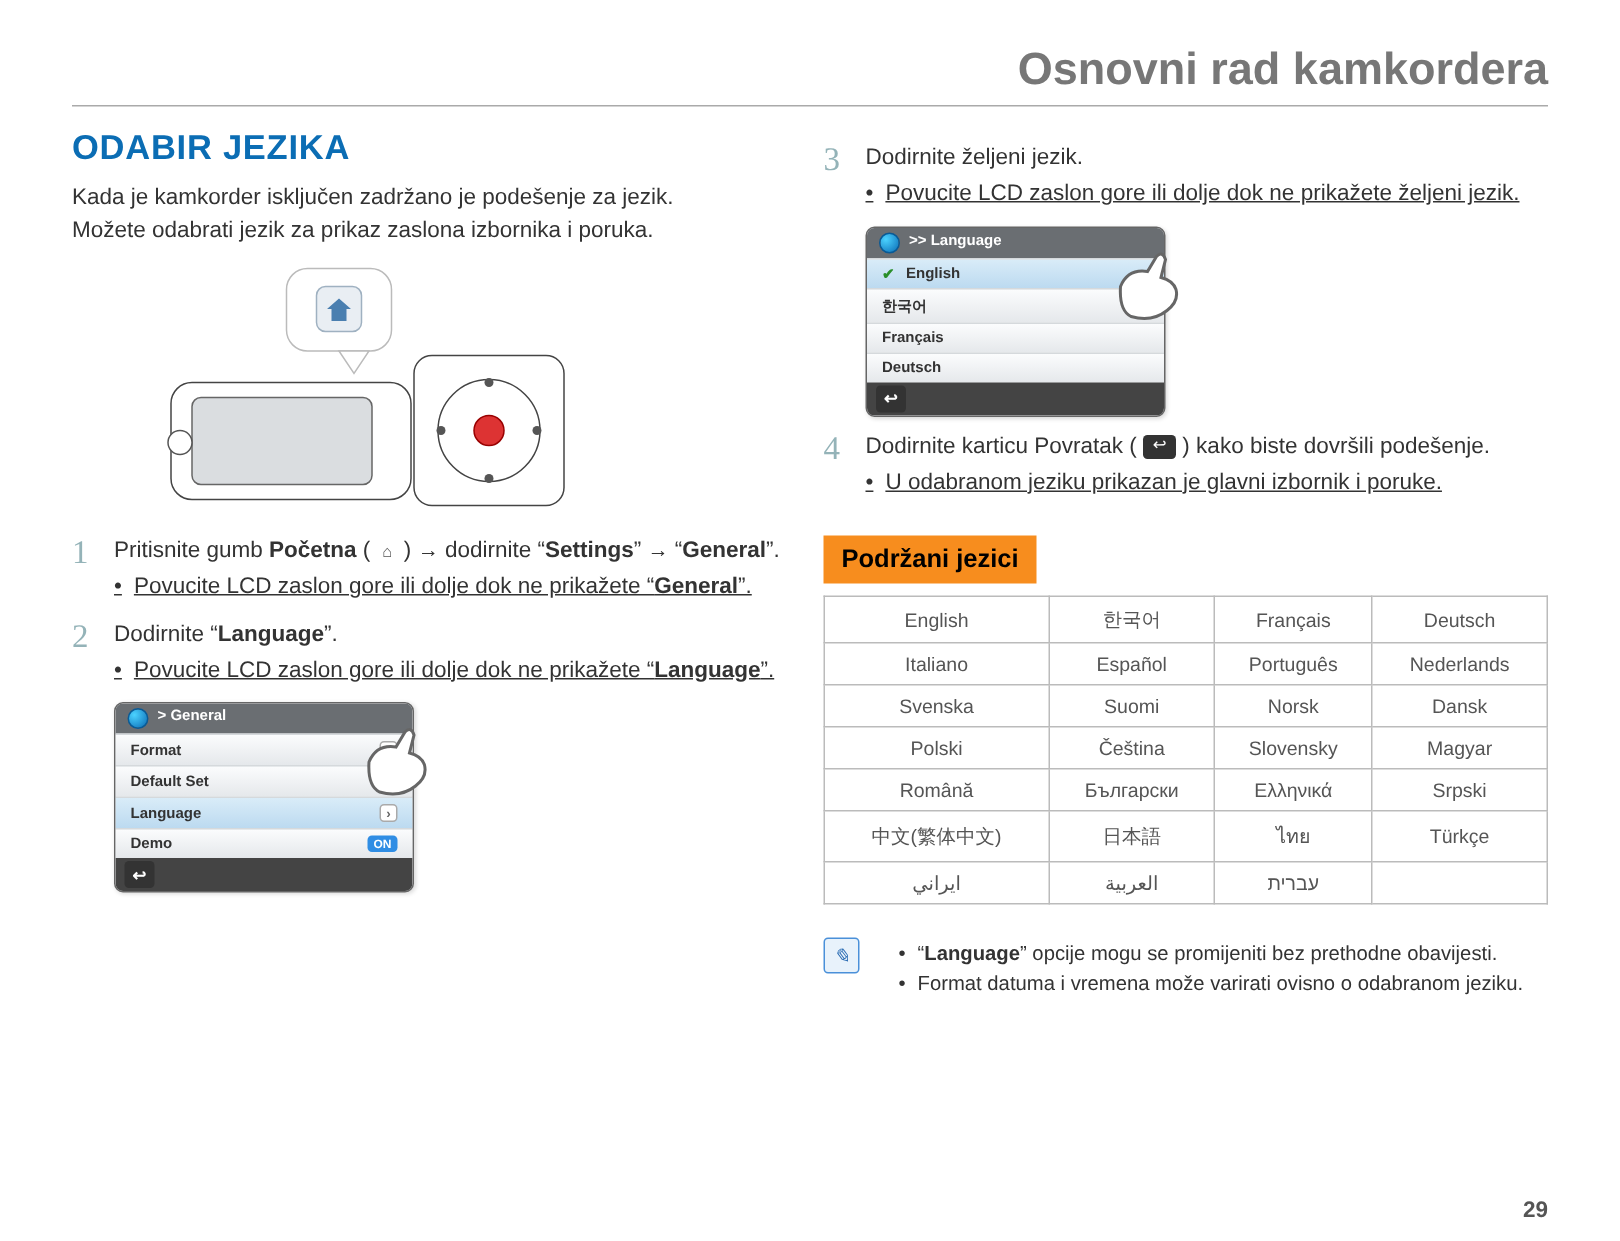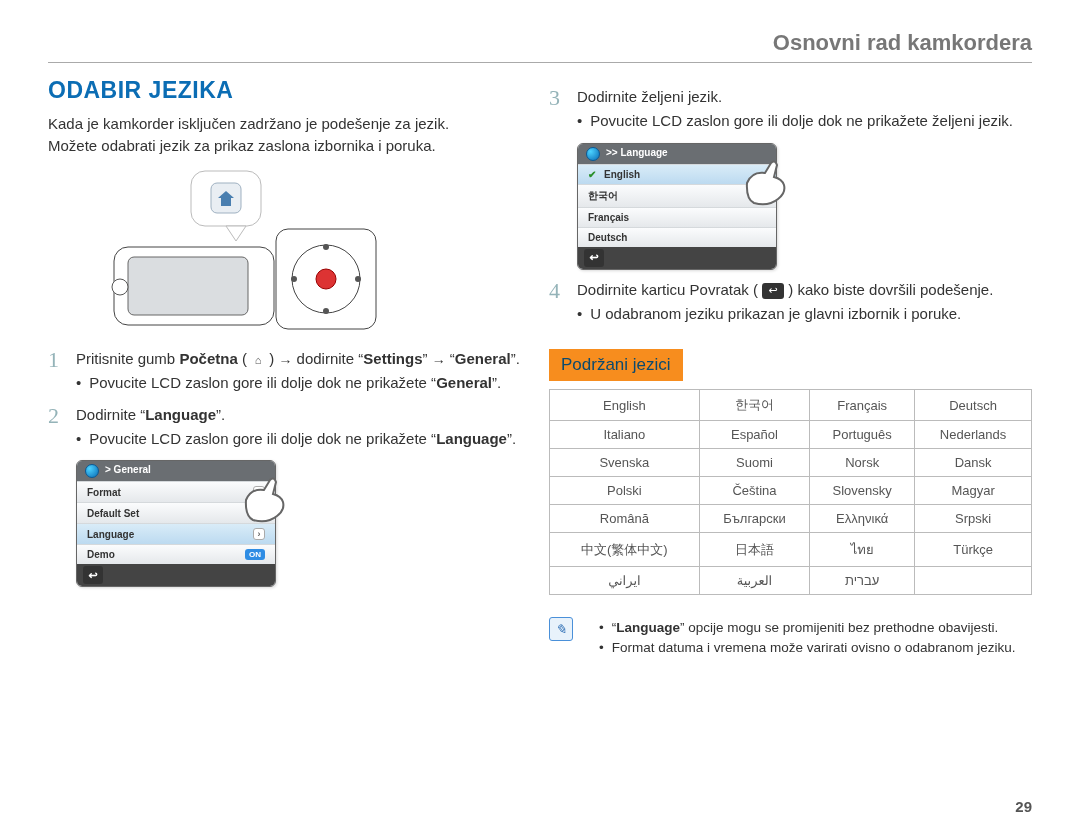--- a/index.html
+++ b/index.html
@@ -13,21 +13,21 @@
   body{
     width:1080px;height:827px;
     font-family:Arial,Helvetica,sans-serif;
     font-size:15px;color:#333;
     position:relative;
     box-sizing:border-box;
     padding:30px 48px 0 48px;
   }
   .header-title{
     text-align:right;
-    font-size:22px;
+    font-size:30px;
     color:#777;
     font-weight:600;
     border-bottom:1px solid #aaa;
     padding-bottom:6px;
     margin-bottom:14px;
   }
   .cols{display:flex;gap:18px;}
   .col{flex:1;min-width:0;}
   h2.section{
     color:var(--blue);
@@ -39,21 +39,21 @@
   p.intro{margin:0 0 2px 0;line-height:1.3;}
   ol.steps{list-style:none;margin:6px 0 0 0;padding:0;}
   ol.steps > li{display:flex;gap:10px;margin:10px 0 4px 0;}
   .step-num{
     color:var(--teal);font-family:Georgia,serif;font-size:22px;
     line-height:1;font-weight:400;width:18px;flex-shrink:0;
   }
   .step-body{flex:1;line-height:1.35;}
   .step-body b{font-weight:700;}
   ul.bullets{list-style:none;margin:4px 0 0 0;padding:0;}
-  ul.bullets li{display:flex;gap:8px;margin:1px 0;line-height:1.35;}
+  ul.bullets li{display:flex;gap:8px;margin:1px 0;line-height:1.35;text-decoration:underline;}
   ul.bullets li::before{content:"•";flex-shrink:0;}
   .embed{
     margin:10px 0 4px 28px;
     width:260px;
     display:flex;
     align-items:flex-start;
   }
   .screen{
     border:1px solid #666;border-radius:6px;
     background:#f3f5f7;width:200px;
@@ -100,22 +100,22 @@
     position:relative;
   }
   .cam-illus svg{position:absolute;inset:0;}
   
   .inline-icon{
     display:inline-flex;align-items:center;justify-content:center;
     width:22px;height:16px;background:#333;border-radius:3px;
     color:#fff;font-size:11px;vertical-align:middle;line-height:1;
   }
   .sub-head{
-    background:var(--orange);color:#0c4a6e;
-    font-weight:400;font-size:17px;
+    background:var(--orange);color:#000000;
+    font-weight:700;font-size:17px;
     padding:6px 12px;margin:20px 0 8px 0;
     display:inline-block;
   }
   table.lang{
     border-collapse:collapse;width:100%;font-size:13px;color:#555;
   }
   table.lang td{
     border:1px solid #bbb;text-align:center;
     padding:6px 2px;
   }

